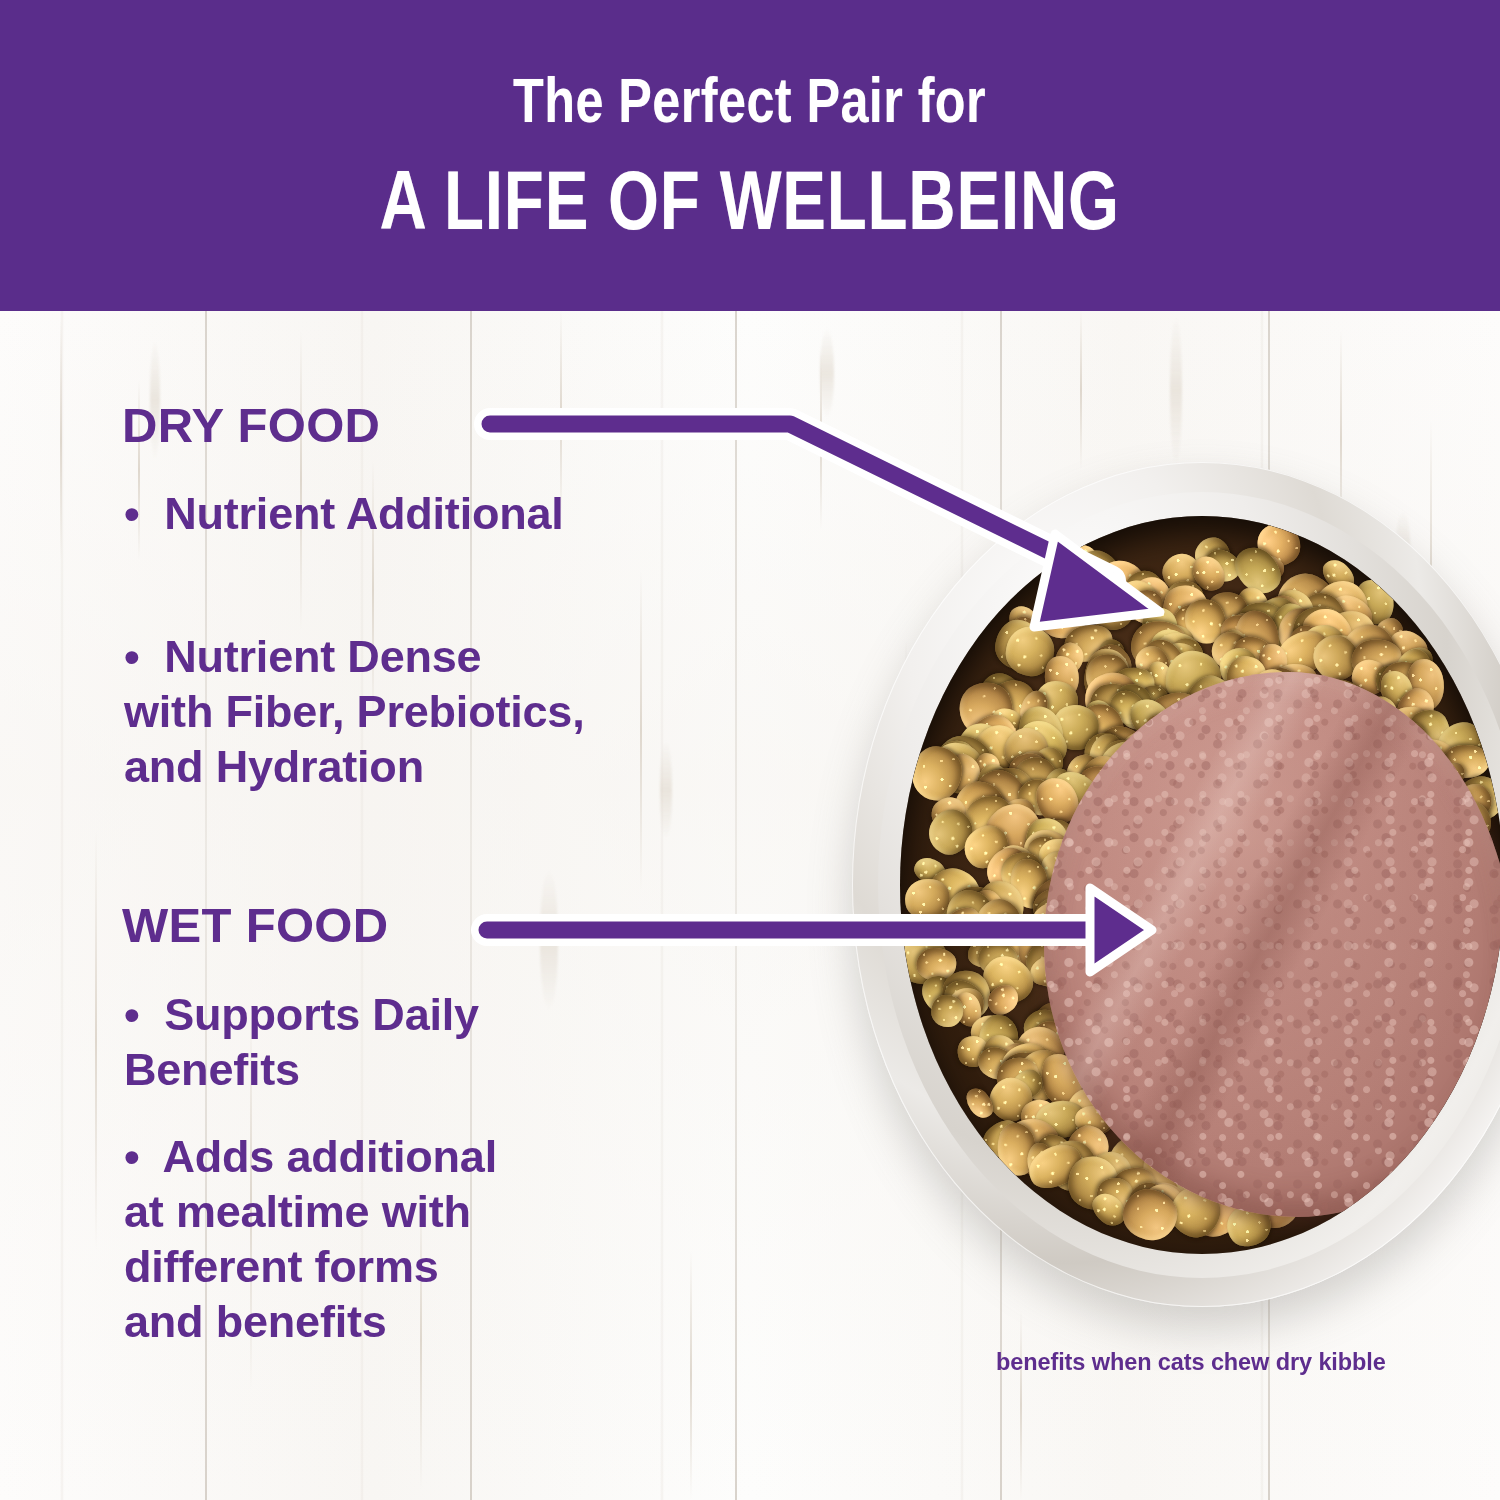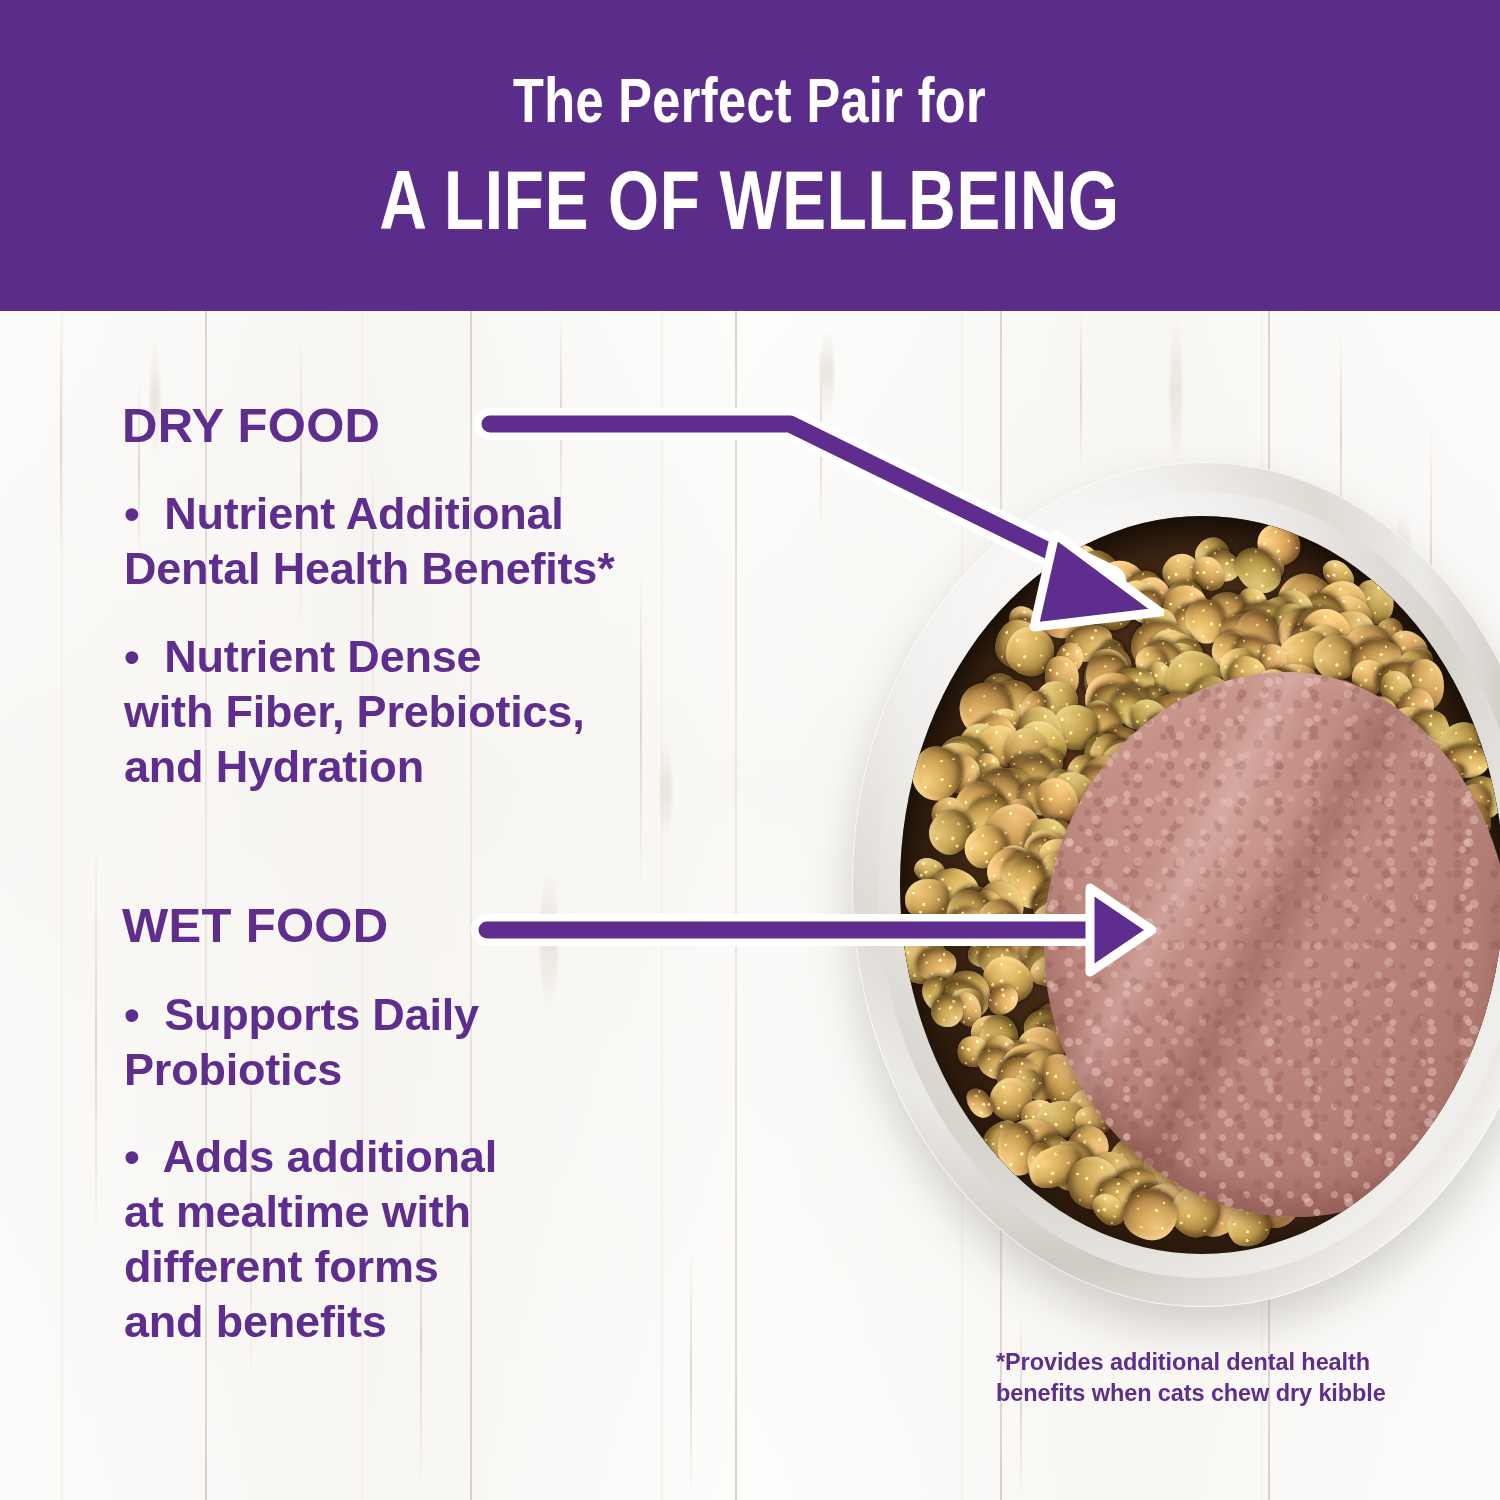--- a/index.html
+++ b/index.html
@@ -784,34 +784,33 @@
       <div id="pate"></div>
     </div>
   </div>
 
   <div id="textcol">
 
     <div class="section-head" style="position:absolute; left:0; top:67px;">DRY FOOD</div>
 
     <div class="bullet-block" style="position:absolute; left:2px; top:157px; width:700px;">
       <div><span class="dot">•</span>&nbsp; <span>Nutrient Additional</span></div>
-      <div><span>Dental Health Benefits*</span></div>
     </div>
 
     <div class="bullet-block" style="position:absolute; left:2px; top:300px; width:700px;">
       <div><span class="dot">•</span>&nbsp; <span>Nutrient Dense</span></div>
       <div><span>with Fiber, Prebiotics,</span></div>
       <div><span>and Hydration</span></div>
     </div>
 
     <div class="section-head" style="position:absolute; left:0; top:567px;">WET FOOD</div>
 
     <div class="bullet-block" style="position:absolute; left:2px; top:658px; width:700px;">
       <div><span class="dot">•</span>&nbsp; <span>Supports Daily</span></div>
-      <div><span>Probiotics</span></div>
+      <div><span>Benefits</span></div>
     </div>
 
     <div class="bullet-block" style="position:absolute; left:2px; top:800px; width:700px;">
       <div><span class="dot">•</span>&nbsp; <span>Adds additional</span></div>
       <div><span>at mealtime with</span></div>
       <div><span>different forms</span></div>
       <div><span>and benefits</span></div>
     </div>
 
   </div>
@@ -825,17 +824,16 @@
     </g>
 
     <g>
       <path d="M 487 930 L 1105 930" stroke="#ffffff" stroke-width="32" fill="none" stroke-linecap="round"></path>
       <path d="M 487 930 L 1105 930" stroke="#5e2d8e" stroke-width="17" fill="none" stroke-linecap="round"></path>
       <path d="M 1090 888 L 1152 930 L 1090 972 Z" fill="#5e2d8e" stroke="#ffffff" stroke-width="9" stroke-linejoin="round"></path>
     </g>
   </svg>
 
   <div id="footnote">
-    <div>*Provides additional dental health</div>
     <div>benefits when cats chew dry kibble</div>
   </div>
 
 </div>
 
 </body></html>

